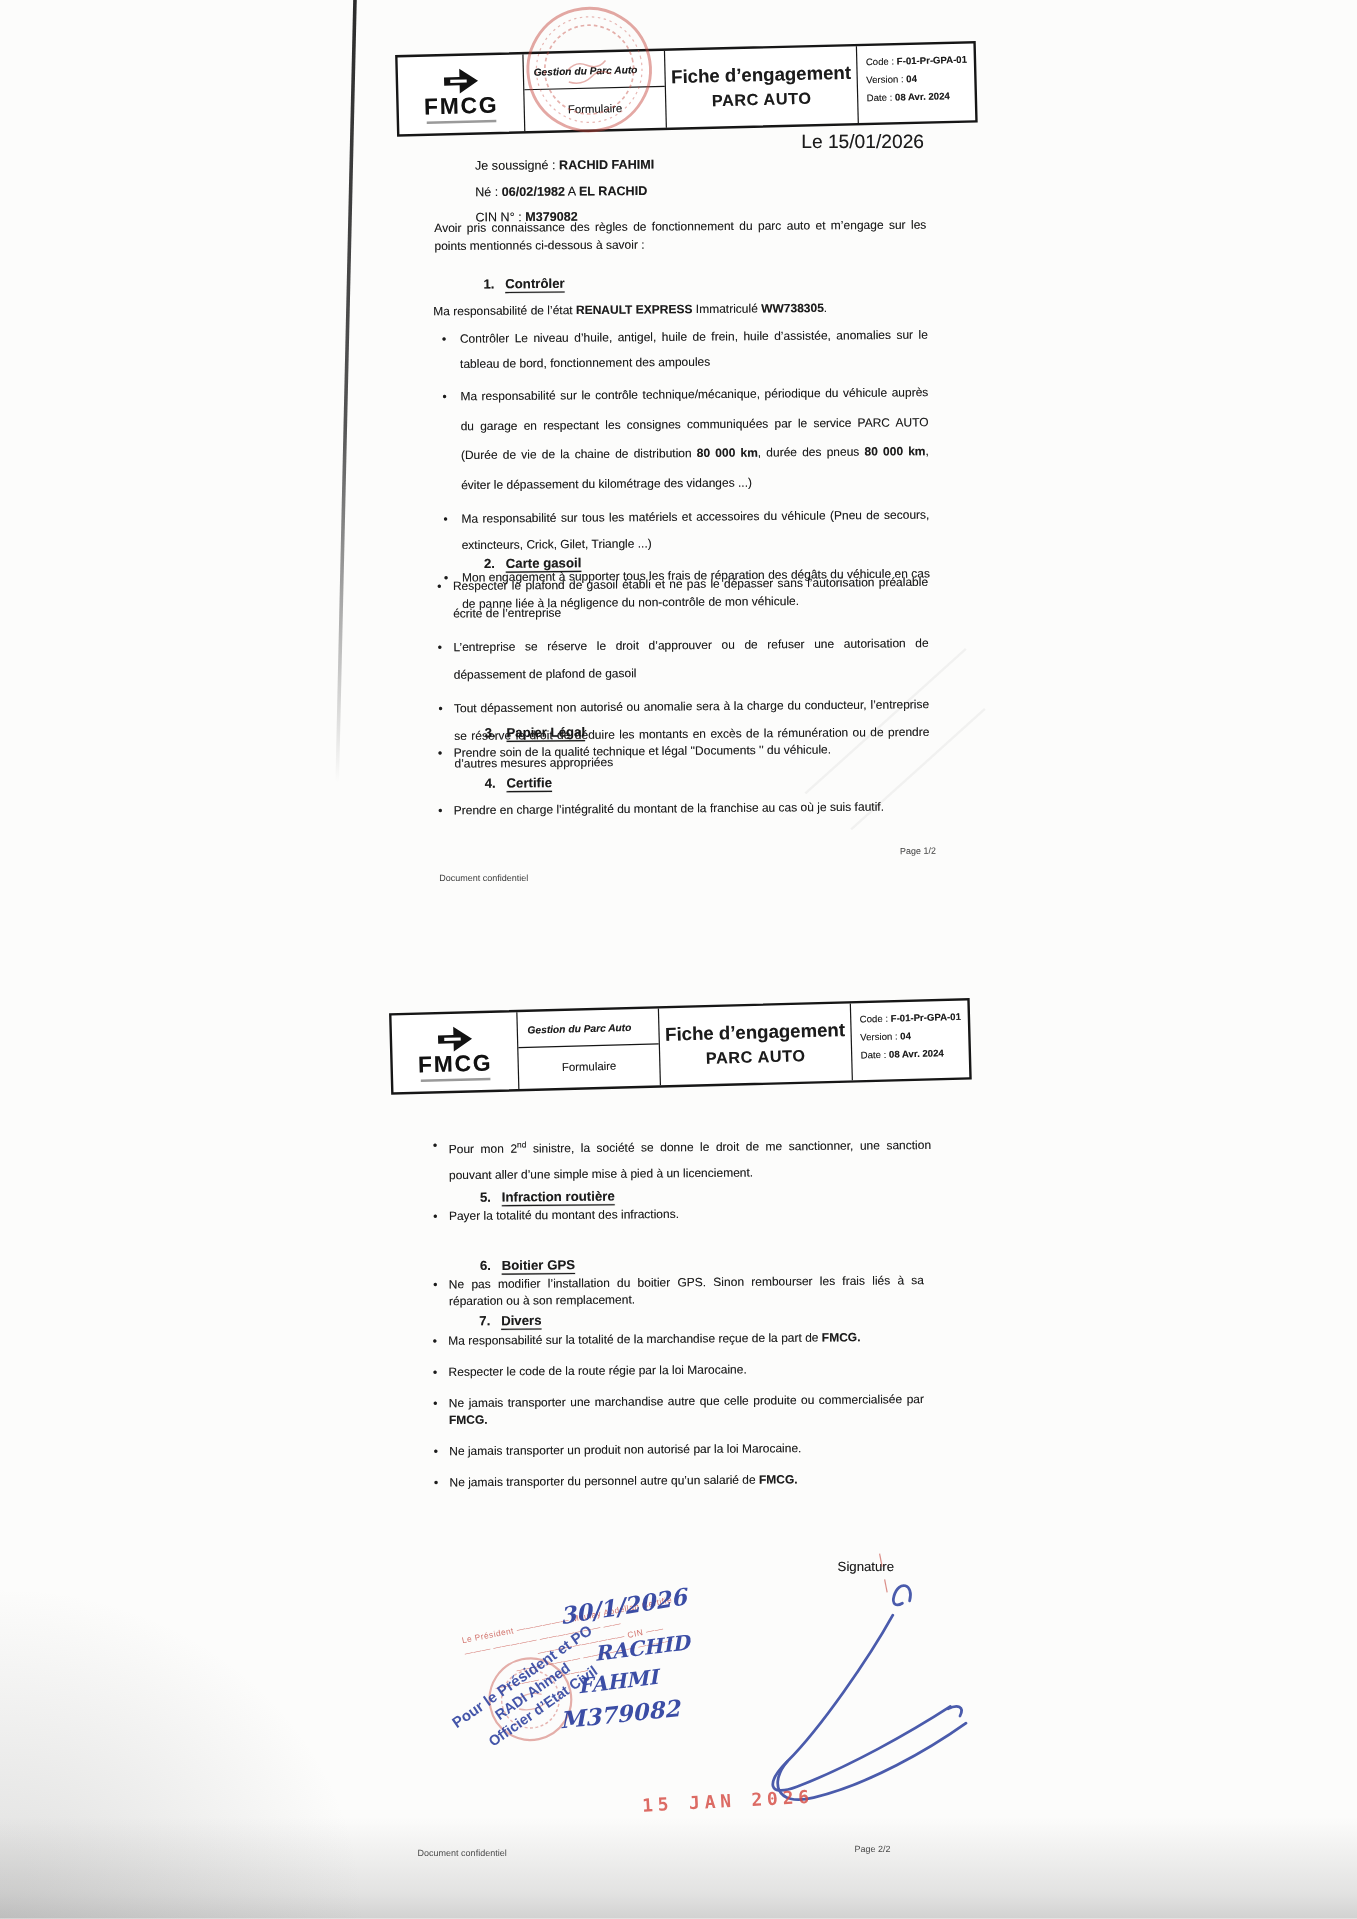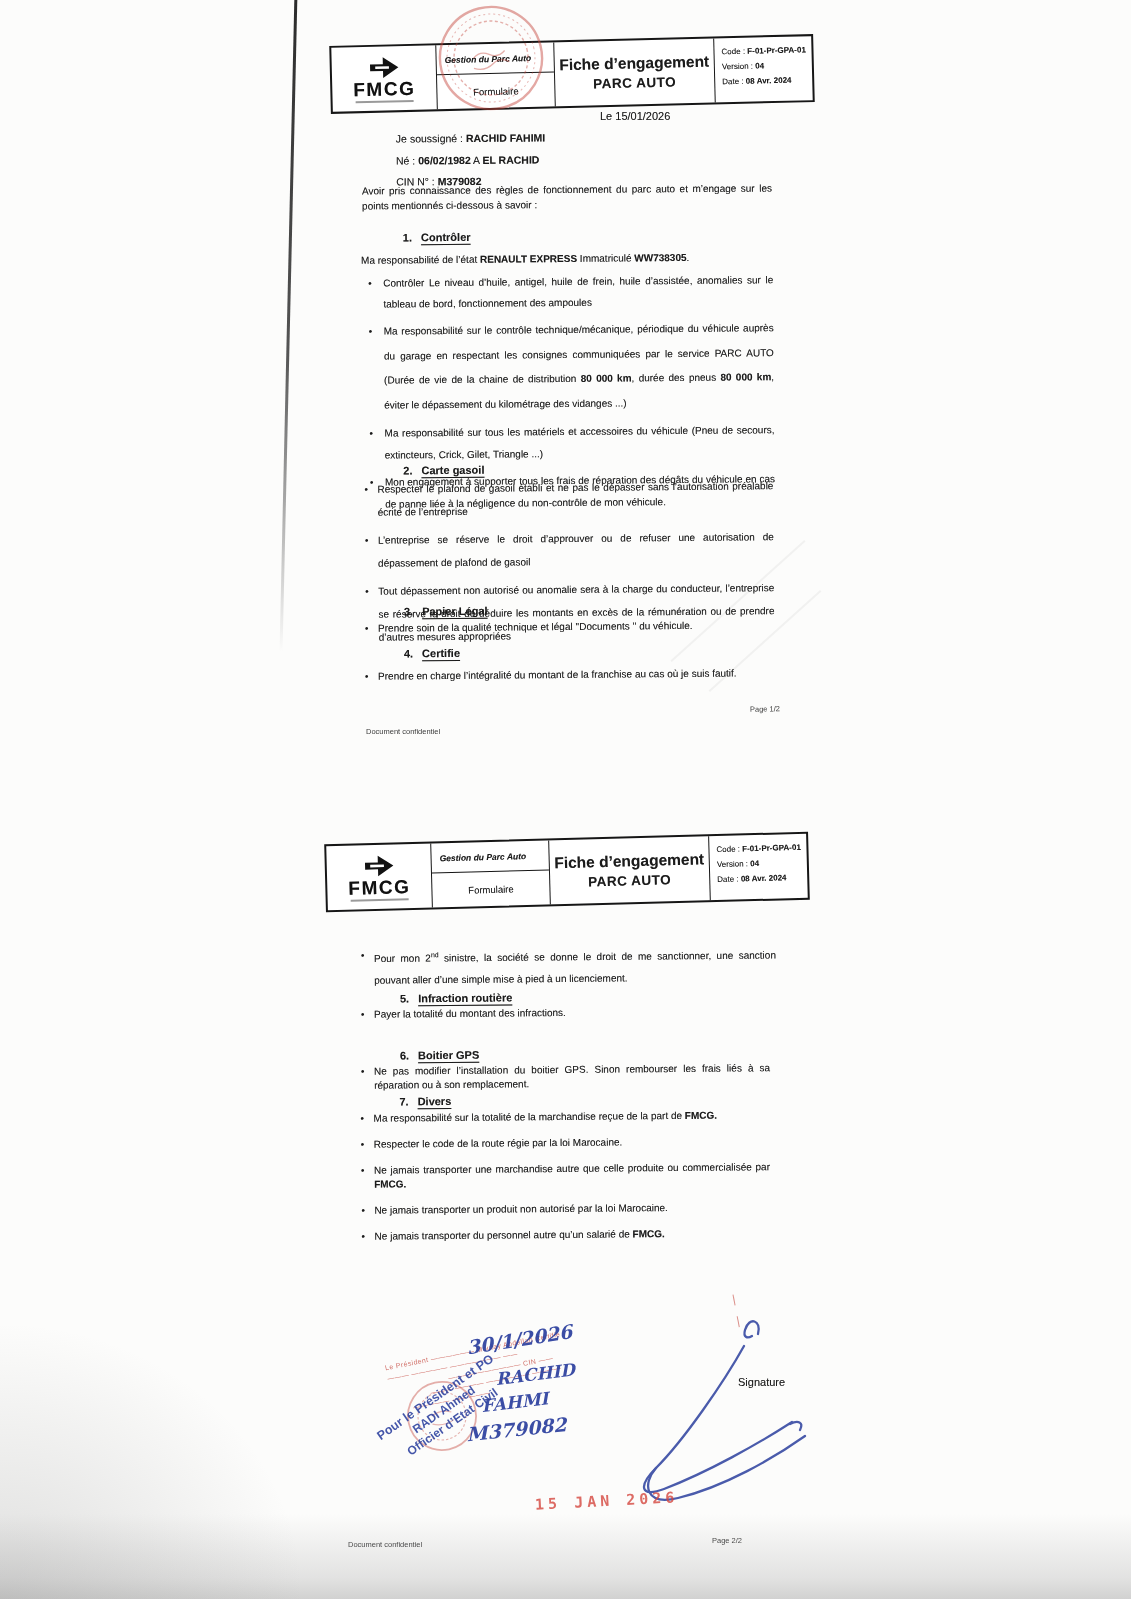--- a/index.html
+++ b/index.html
@@ -35,21 +35,21 @@
   .dept-cell .row2{height:54%;display:flex;align-items:center;justify-content:center;font-size:9.5px;}
   .title-cell{display:flex;flex-direction:column;align-items:center;justify-content:center;gap:3px;}
   .title-l1{font-size:15.5px;font-weight:600;}
   .title-l2{font-size:13.5px;font-weight:600;letter-spacing:.5px;}
   .meta-cell{padding:6px 5px 0 7px;font-size:8px;line-height:15px;white-space:nowrap;}
   .meta-cell b{font-weight:700;}
 
   
   .ink{text-shadow:0 0 .5px rgba(20,20,20,.4);}
   .abs{position:absolute;}
-  .dateline{font-size:11px;width:170px;}
+  .dateline{font-size:16px;width:170px;text-align:right;}
   .identity{font-size:10.5px;line-height:21.5px;transform:rotate(-.4deg);}
   .identity b{font-weight:700;}
   .intro{font-size:10px;line-height:14.5px;text-align:justify;transform:rotate(-.4deg);}
   .sect{width:412px;transform:rotate(-.5deg);}
   .sect-head{padding-left:42px;font-weight:700;font-size:11px;}
   .sect-head .num{margin-right:9px;}
   .sect-head .st{text-decoration:underline;text-underline-offset:2.5px;}
   .lead{font-size:10px;margin-top:9px;line-height:15px;}
   .bullet{position:relative;padding-left:22px;font-size:10px;text-align:justify;margin-top:5px;}
   .bullet::before{content:"\2022";position:absolute;left:7px;top:0;}
@@ -218,21 +218,21 @@
       <div class="sect-head">
         <span class="num">7.</span><span class="st">Divers</span>
       </div>
       <div class="bullet lh14" style="margin-top:4px;"><span>Ma responsabilité sur la totalité de la marchandise reçue de la part de </span><b>FMCG.</b></div>
       <div class="bullet lh14 mt12">Respecter le code de la route régie par la loi Marocaine.</div>
       <div class="bullet lh14 mt12"><span>Ne jamais transporter une marchandise autre que celle produite ou commercialisée par </span><b>FMCG.</b></div>
       <div class="bullet lh14 mt12">Ne jamais transporter un produit non autorisé par la loi Marocaine.</div>
       <div class="bullet lh14 mt12"><span>Ne jamais transporter du personnel autre qu’un salarié de </span><b>FMCG.</b></div>
     </div>
 
-    <div class="abs sig-label ink" style="left:698px;top:1376px;margin-left:40px;">Signature</div>
+    <div class="abs sig-label ink" style="left:698px;top:1300px;">Signature</div>
 
     <svg class="abs" style="left:612px;top:1312px;" width="210" height="205">
       <g fill="none" stroke="#2b3f9e" stroke-width="2.3" stroke-linecap="round" opacity=".85">
         <path d="M146 22 c4 -14 -9 -18 -13 -4 c-2 7 2 9 7 6"></path>
         <path d="M132 34 C 112 70 72 128 44 156 C 26 174 28 186 52 177 C 96 160 146 132 180 110"></path>
         <path d="M44 156 C 30 172 33 194 66 186 C 112 175 162 146 193 124"></path>
         <path d="M178 112 c8 -4 14 -2 10 6"></path>
       </g>
     </svg>
 

